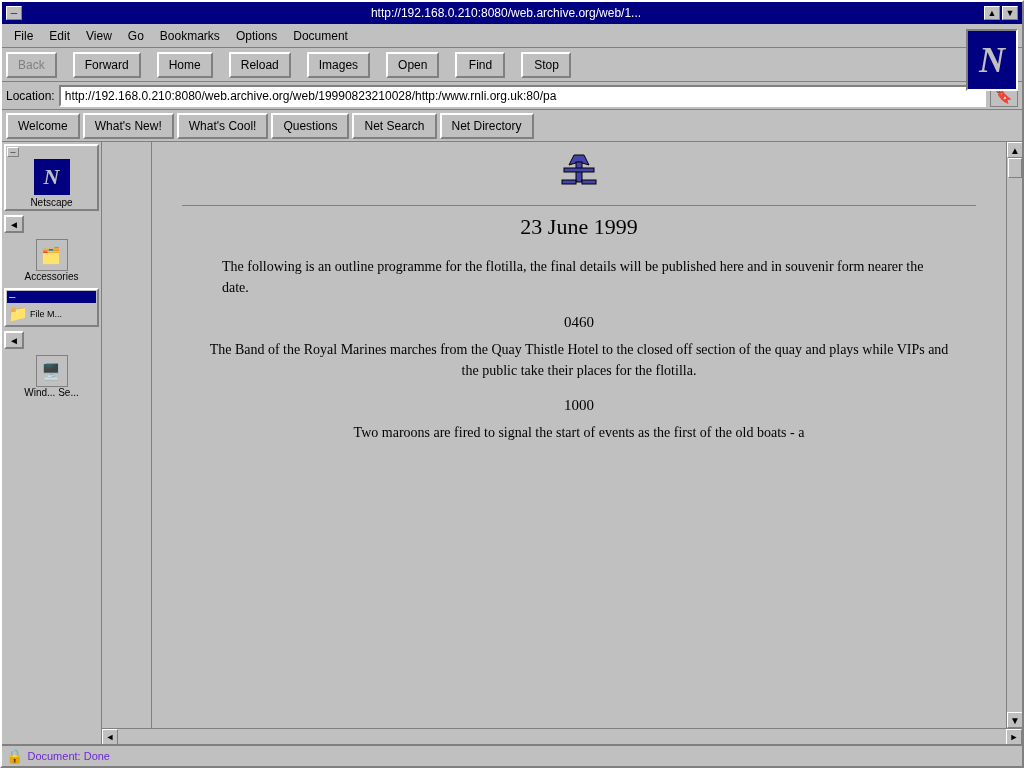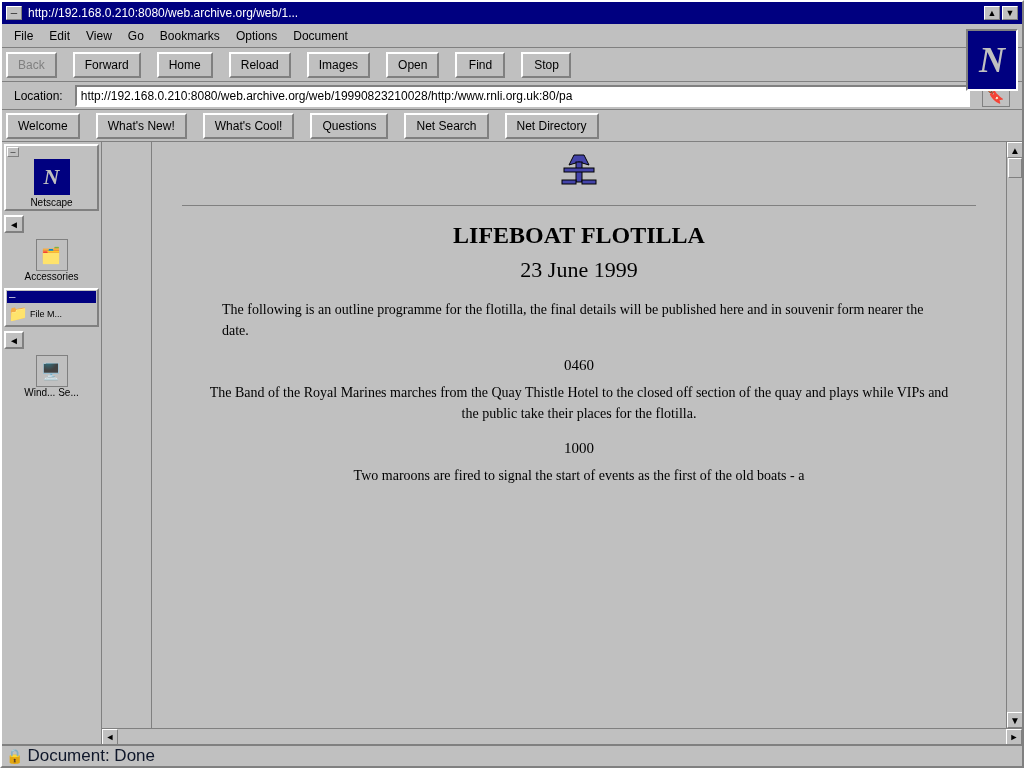--- a/index.html
+++ b/index.html
@@ -18,20 +18,21 @@
       color: white;
       display: flex;
       align-items: center;
       justify-content: space-between;
       padding: 2px 4px;
       height: 22px;
     }
     .title-bar-text {
       font-size: 12px;
       flex: 1;
+      text-align: center;
     }
     .title-btn {
       width: 16px;
       height: 14px;
       background: #c0c0c0;
       border: 1px solid;
       border-color: #ffffff #808080 #808080 #ffffff;
       font-size: 9px;
       display: flex;
       align-items: center;
@@ -84,24 +85,24 @@
     }
     .toolbar-btn.disabled {
       color: #808080;
     }
 
     
     .location-bar {
       background: #c0c0c0;
       display: flex;
       align-items: center;
-      padding: 3px 12px;
+      padding: 3px 4px;
       height: 28px;
       border-bottom: 1px solid #808080;
-      gap: 12px;
+      gap: 4px;
     }
     .location-label {
       font-size: 12px;
       color: black;
       white-space: nowrap;
     }
     .location-input {
       flex: 1;
       border: 2px solid;
       border-color: #808080 #ffffff #ffffff #808080;
@@ -110,21 +111,21 @@
       font-size: 12px;
       height: 22px;
     }
 
     
     .nav-buttons {
       background: #c0c0c0;
       display: flex;
       align-items: center;
       padding: 3px 4px;
-      gap: 16px;
+      gap: 3px;
       border-bottom: 1px solid #808080;
       height: 32px;
     }
     .nav-btn {
       background: #c0c0c0;
       border: 2px solid;
       border-color: #ffffff #808080 #808080 #ffffff;
       padding: 2px 10px;
       font-size: 12px;
       cursor: pointer;
@@ -228,22 +229,22 @@
     .status-bar {
       background: #c0c0c0;
       display: flex;
       align-items: center;
       padding: 2px 4px;
       height: 22px;
       border-top: 2px solid;
       border-color: #808080 #ffffff #ffffff #808080;
     }
     .status-text {
-      font-size: 17px;
-      color: #0f172a;
+      font-size: 11px;
+      color: #6d28d9;
     }
 
     
     .scroll-bottom {
       height: 16px;
       background: #c0c0c0;
       display: flex;
       align-items: center;
       border-top: 1px solid #808080;
     }
@@ -384,21 +385,20 @@
                   <polygon points="20,5 30,5 35,15 25,12 15,15" fill="#4444aa" stroke="#000" stroke-width="1"></polygon>
                   <rect x="22" y="12" width="6" height="20" fill="#4444aa" stroke="#000" stroke-width="1"></rect>
                   <rect x="10" y="18" width="30" height="4" fill="#4444aa" stroke="#000" stroke-width="1"></rect>
                   <rect x="8" y="30" width="14" height="4" fill="#4444aa" stroke="#000" stroke-width="1"></rect>
                   <rect x="28" y="30" width="14" height="4" fill="#4444aa" stroke="#000" stroke-width="1"></rect>
                 </svg>
               </div>
 
               <hr class="divider">
 
-              <h1 class="page-title">LIFEBOAT FLOTILLA</h1>
 
               <p class="page-date">23 June 1999</p>
 
               <p class="page-intro">The following is an outline programme for the flotilla, the final details will be published here and in souvenir form nearer the date.</p>
 
               <p class="time-entry">0460</p>
 
               <p class="page-text">The Band of the Royal Marines marches from the Quay Thistle Hotel to the closed off section of the quay and plays while VIPs and the public take their places for the flotilla.</p>
 
               <p class="time-entry">1000</p>

